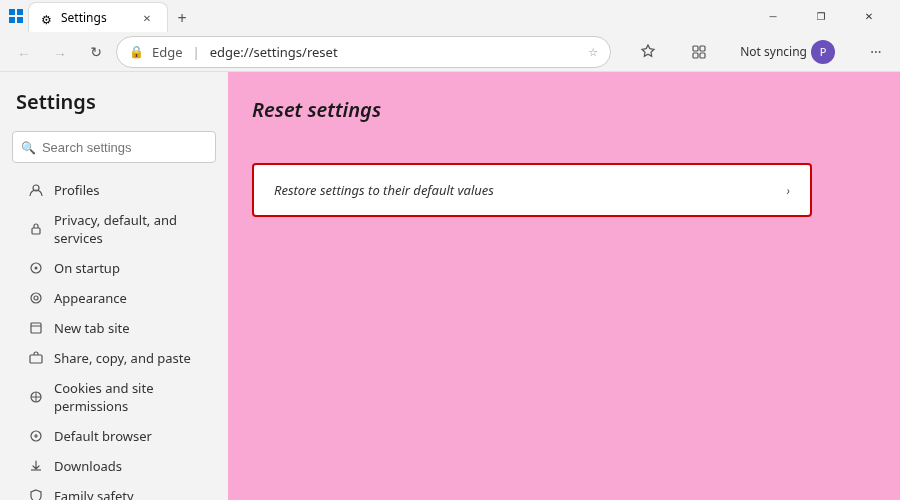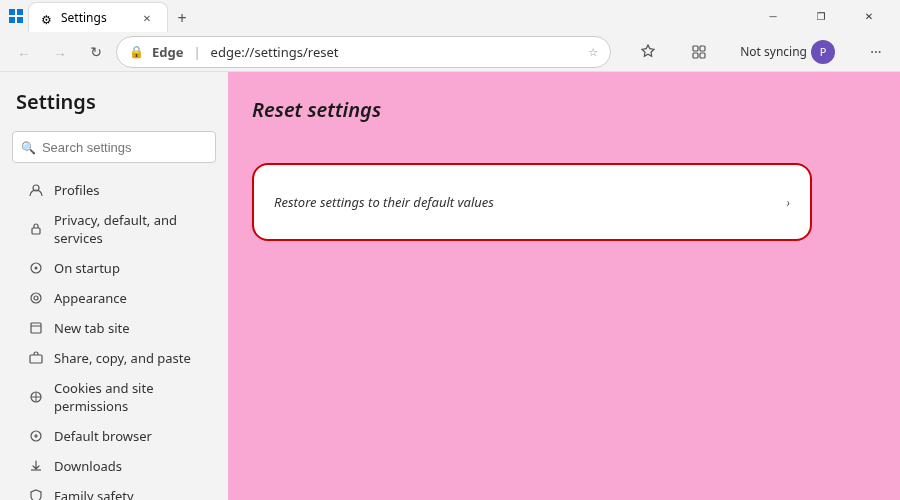--- a/index.html
+++ b/index.html
@@ -201,24 +201,24 @@
     .content-title {
       font-size: 20px;
       font-weight: 600;
       color: #1a1a1a;
       margin-bottom: 20px;
     }
     .reset-item {
       display: flex;
       align-items: center;
       justify-content: space-between;
-      padding: 28px 20px;
+      padding: 16px 20px;
       background: white;
       border: 2px solid #cc0000;
-      border-radius: 16px;
+      border-radius: 4px;
       cursor: pointer;
       max-width: 560px;
       margin-top: 40px;
     }
     .reset-item-text {
       font-size: 13px;
       color: #333;
     }
     .chevron {
       color: #555;
@@ -253,21 +253,21 @@
     <div class="win-btn close">✕</div>
   </div>
 </div>
 
 <div class="nav-bar">
   <div class="nav-btn disabled">←</div>
   <div class="nav-btn disabled">→</div>
   <div class="nav-btn">↻</div>
   <div class="address-bar">
     <span class="address-icon">🔒</span>
-    <span style="font-weight:700;color:#555;font-size:13px;">Edge</span>
+    <span style="font-weight:400;color:#555;font-size:13px;">Edge</span>
     <span style="color:#aaa;margin:0 2px;">|</span>
     <span class="address-text">edge://settings/reset</span>
     <span style="color:#999;font-size:11px;margin-left:4px;">☆</span>
   </div>
   <div class="nav-actions">
     <div class="nav-action-btn">
       <svg width="16" height="16" viewBox="0 0 16 16" fill="none">
           <path d="M8 1l1.8 3.6L14 5.3l-3 2.9.7 4.1L8 10.2l-3.7 2.1.7-4.1L2 5.3l4.2-.7z" stroke="#555" stroke-width="1.2" fill="none"></path>
         </svg>
     </div>

